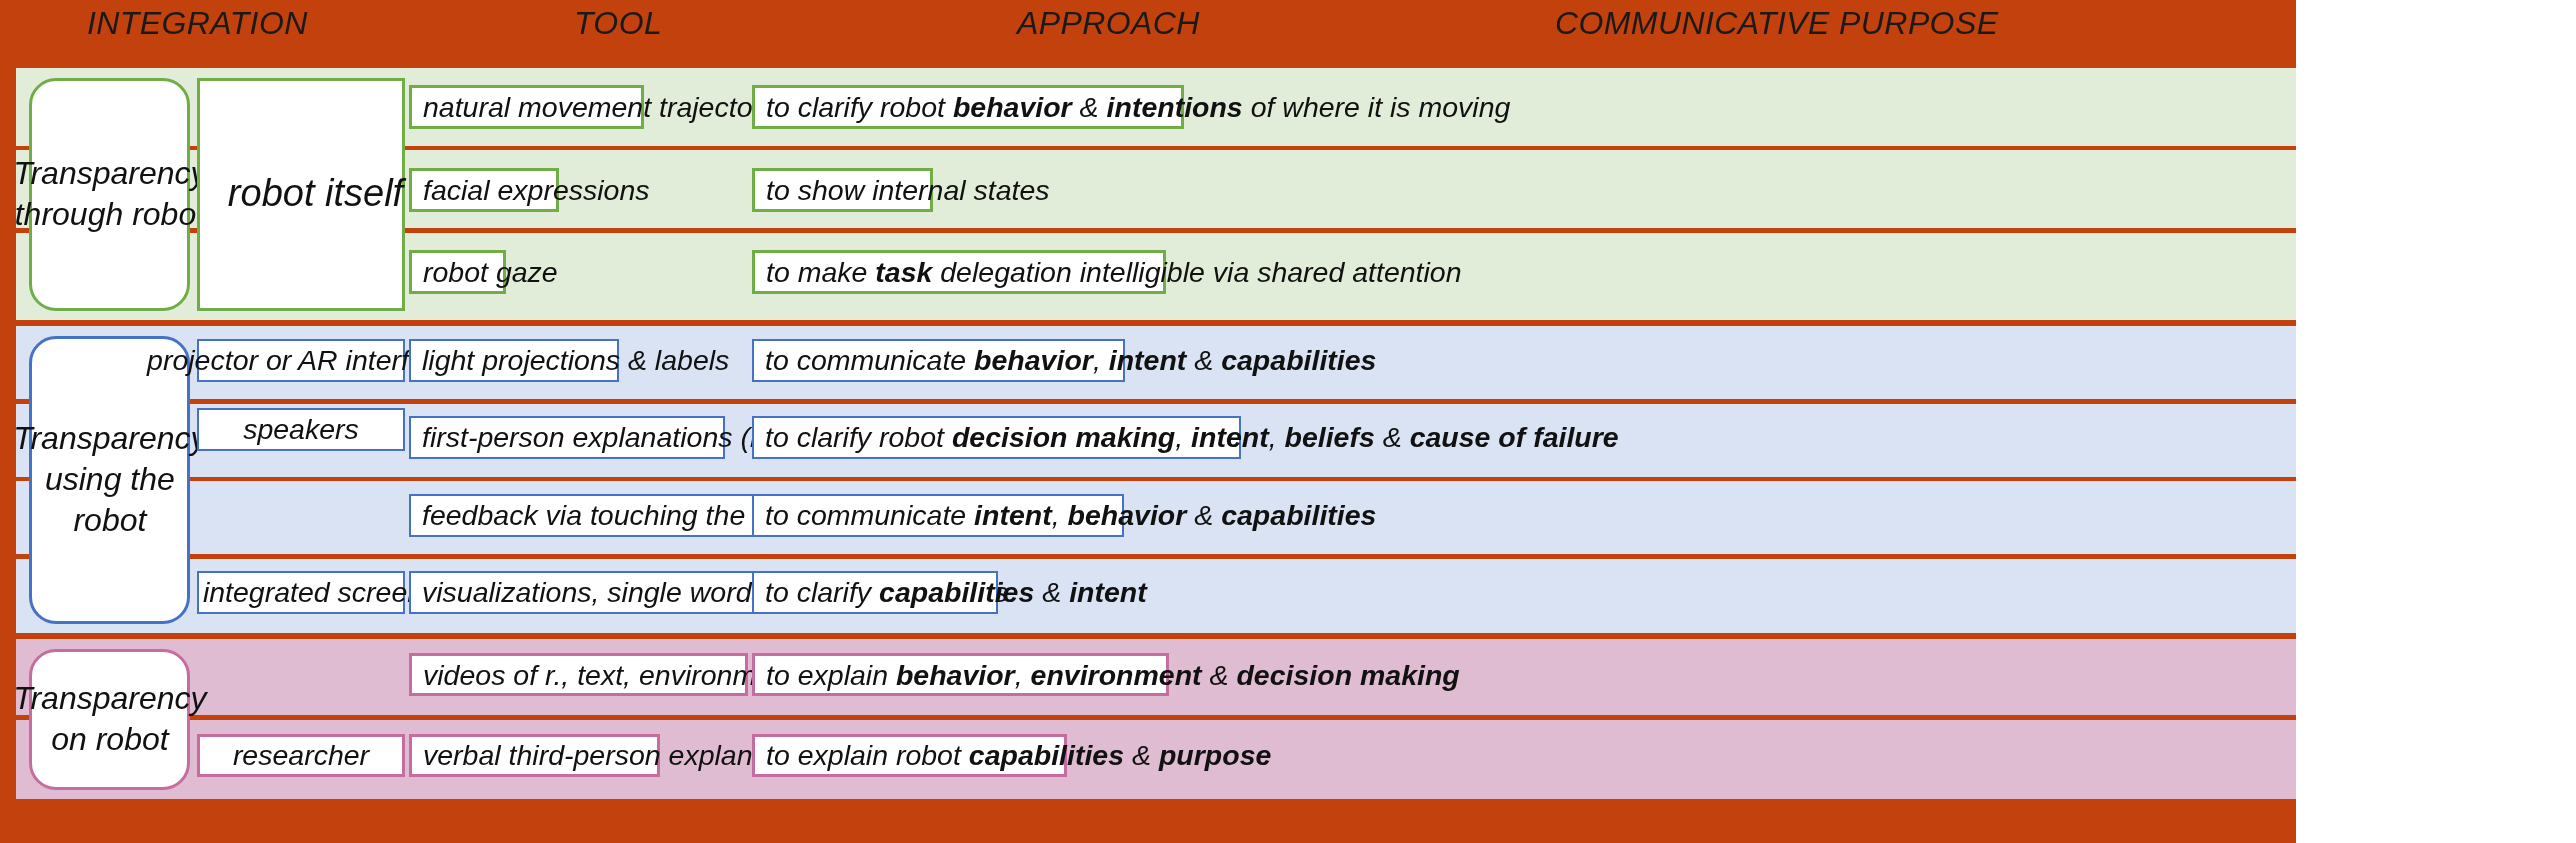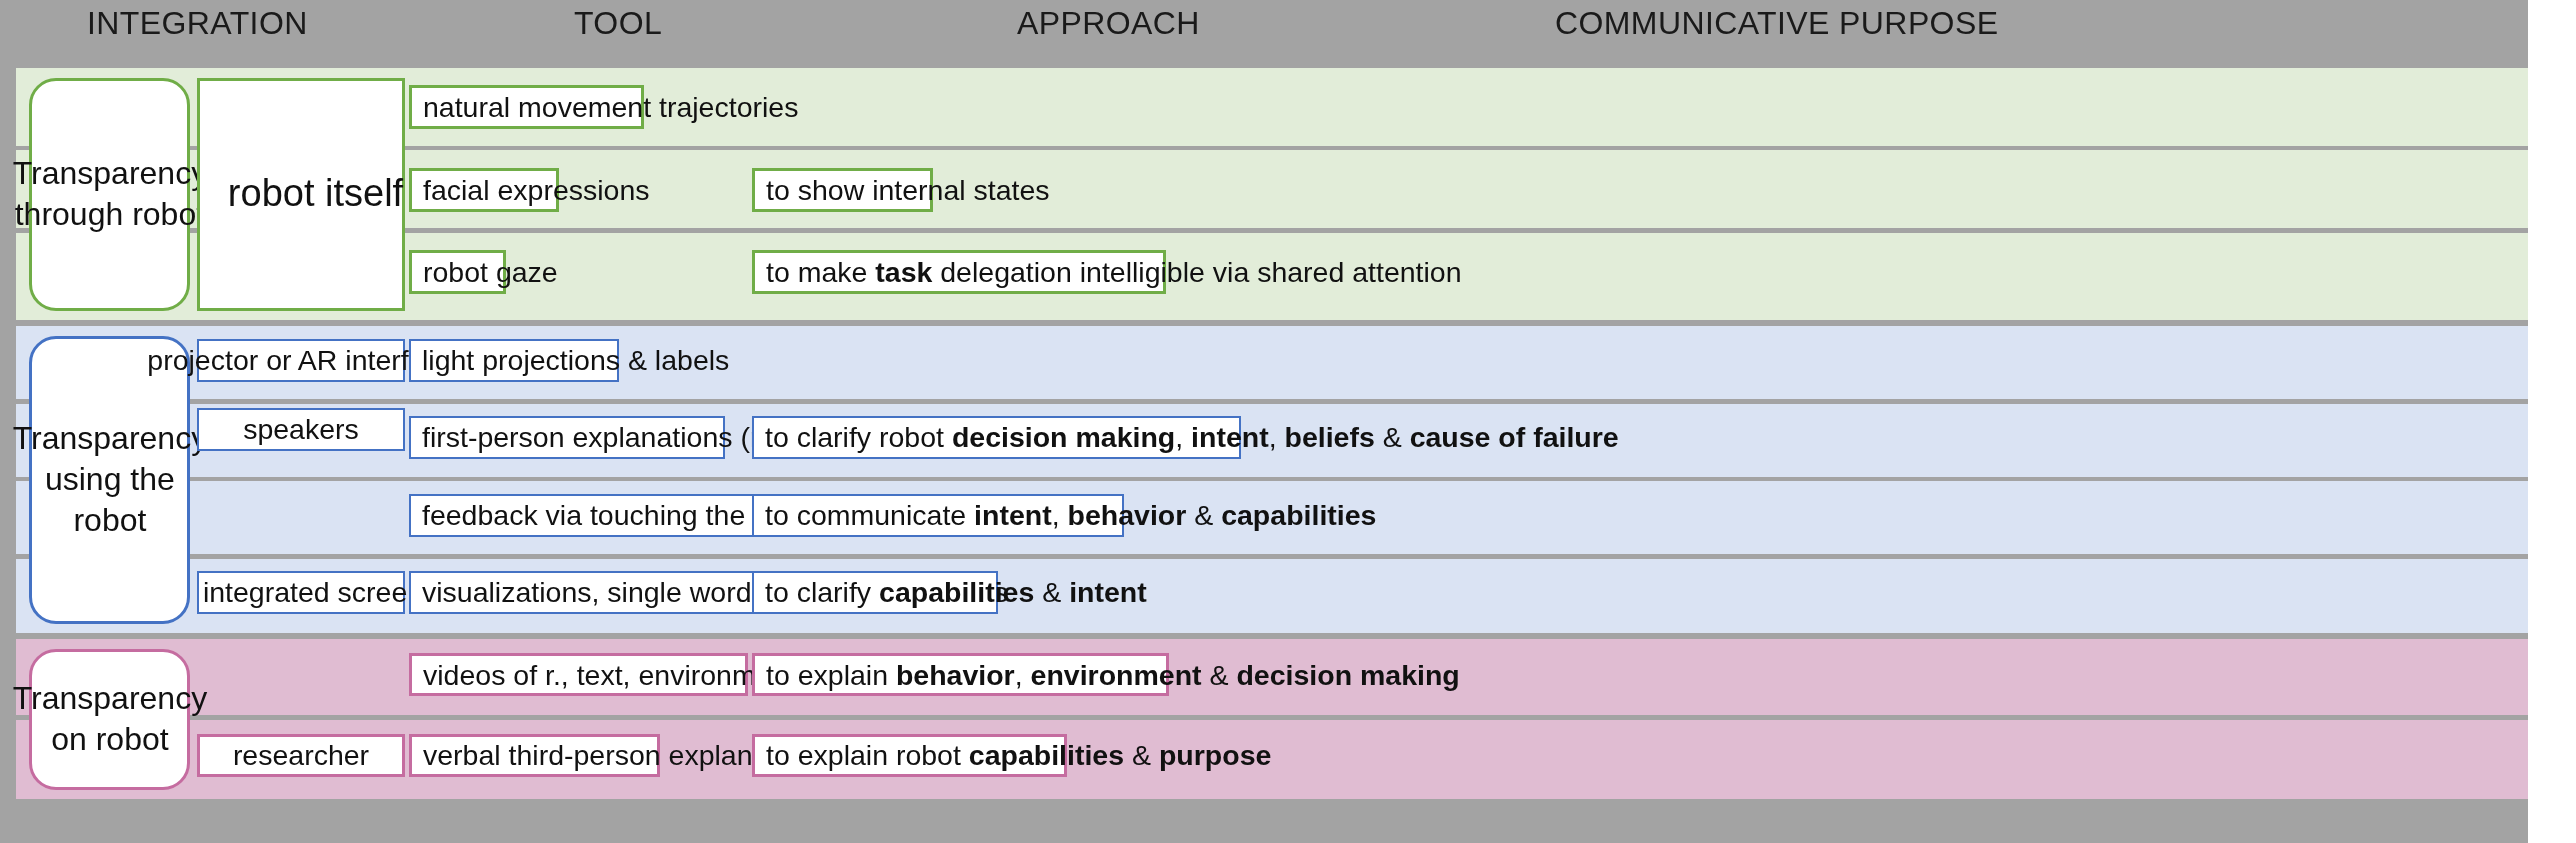--- a/index.html
+++ b/index.html
@@ -5,24 +5,25 @@
   html, body {
     margin: 0;
     padding: 0;
     background: #ffffff;
   }
   body {
     font-family: "Liberation Sans", sans-serif;
   }
   #page {
     position: relative;
-    width: 2528px;
+    width: 2296px;
     height: 843px;
-    background: #a3a3a3;
+    background: #c2410c;
     overflow: hidden;
+    font-style: italic;
   }
 
   
   .col-head {
     position: absolute;
     top: 4.7px;
     font-size: 32px;
     color: #1a1a1a;
     font-weight: 400;
     letter-spacing: 0.4px;
@@ -112,20 +113,23 @@
       </span>
     </div>
 
     <div class="cell-box center tool-big" style="left:181px; top:9.5px; width:208px; height:233px;padding-left:40px;">
       <span>robot itself</span>
     </div>
 
     <div class="cell-box left" style="left:393px; top:17.4px; width:235px; height:44px;">
       <span>natural movement trajectories</span>
     </div>
+    <div class="cell-box left" style="left:736px; top:17.4px; width:432px; height:44px;">
+      <span><span>to clarify robot </span><b>behavior</b><span> &amp; </span><b>intentions</b><span> of where it is moving</span></span>
+    </div>
 
     <div class="cell-box left" style="left:393px; top:100px; width:150px; height:44px;">
       <span>facial expressions</span>
     </div>
     <div class="cell-box left" style="left:736px; top:100px; width:181px; height:44px;">
       <span><span>to show internal states</span></span>
     </div>
 
     <div class="cell-box left" style="left:393px; top:182px; width:97px; height:44px;">
       <span>robot gaze</span>
@@ -147,20 +151,23 @@
         <span>using the robot</span>
       </span>
     </div>
 
     <div class="cell-box center" style="left:181px; top:12.7px; width:208px; height:43px;">
       <span>projector or AR interface</span>
     </div>
     <div class="cell-box left" style="left:393px; top:12.7px; width:210px; height:43px;">
       <span>light projections &amp; labels</span>
     </div>
+    <div class="cell-box left" style="left:736px; top:12.7px; width:373px; height:43px;">
+      <span><span>to communicate </span><b>behavior</b><span>, </span><b>intent</b><span> &amp; </span><b>capabilities</b></span>
+    </div>
 
     <div class="cell-box center" style="left:181px; top:82px; width:208px; height:43px;">
       <span>speakers</span>
     </div>
     <div class="cell-box left" style="left:393px; top:90px; width:316px; height:43px;">
       <span>first-person explanations (r. perspective)</span>
     </div>
     <div class="cell-box left" style="left:736px; top:90px; width:489px; height:43px;">
       <span><span>to clarify robot </span><b>decision making</b><span>, </span><b>intent</b><span>, </span><b>beliefs</b><span> &amp; </span><b>cause of failure</b></span>
     </div>

